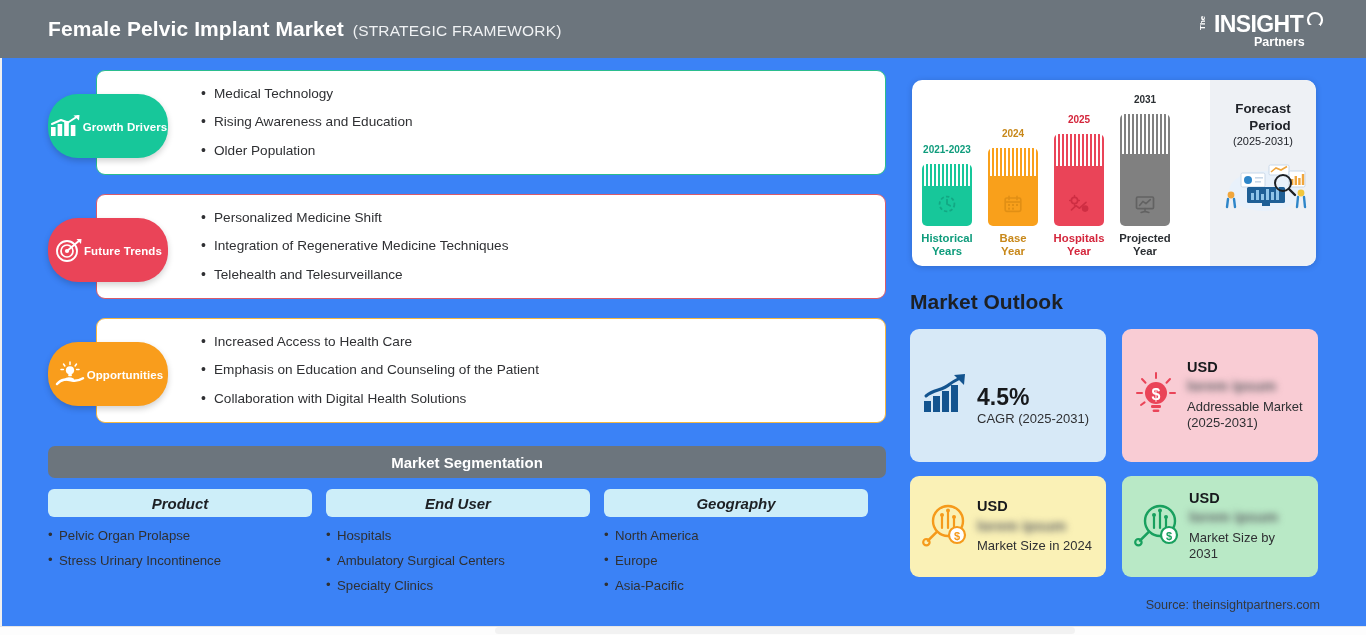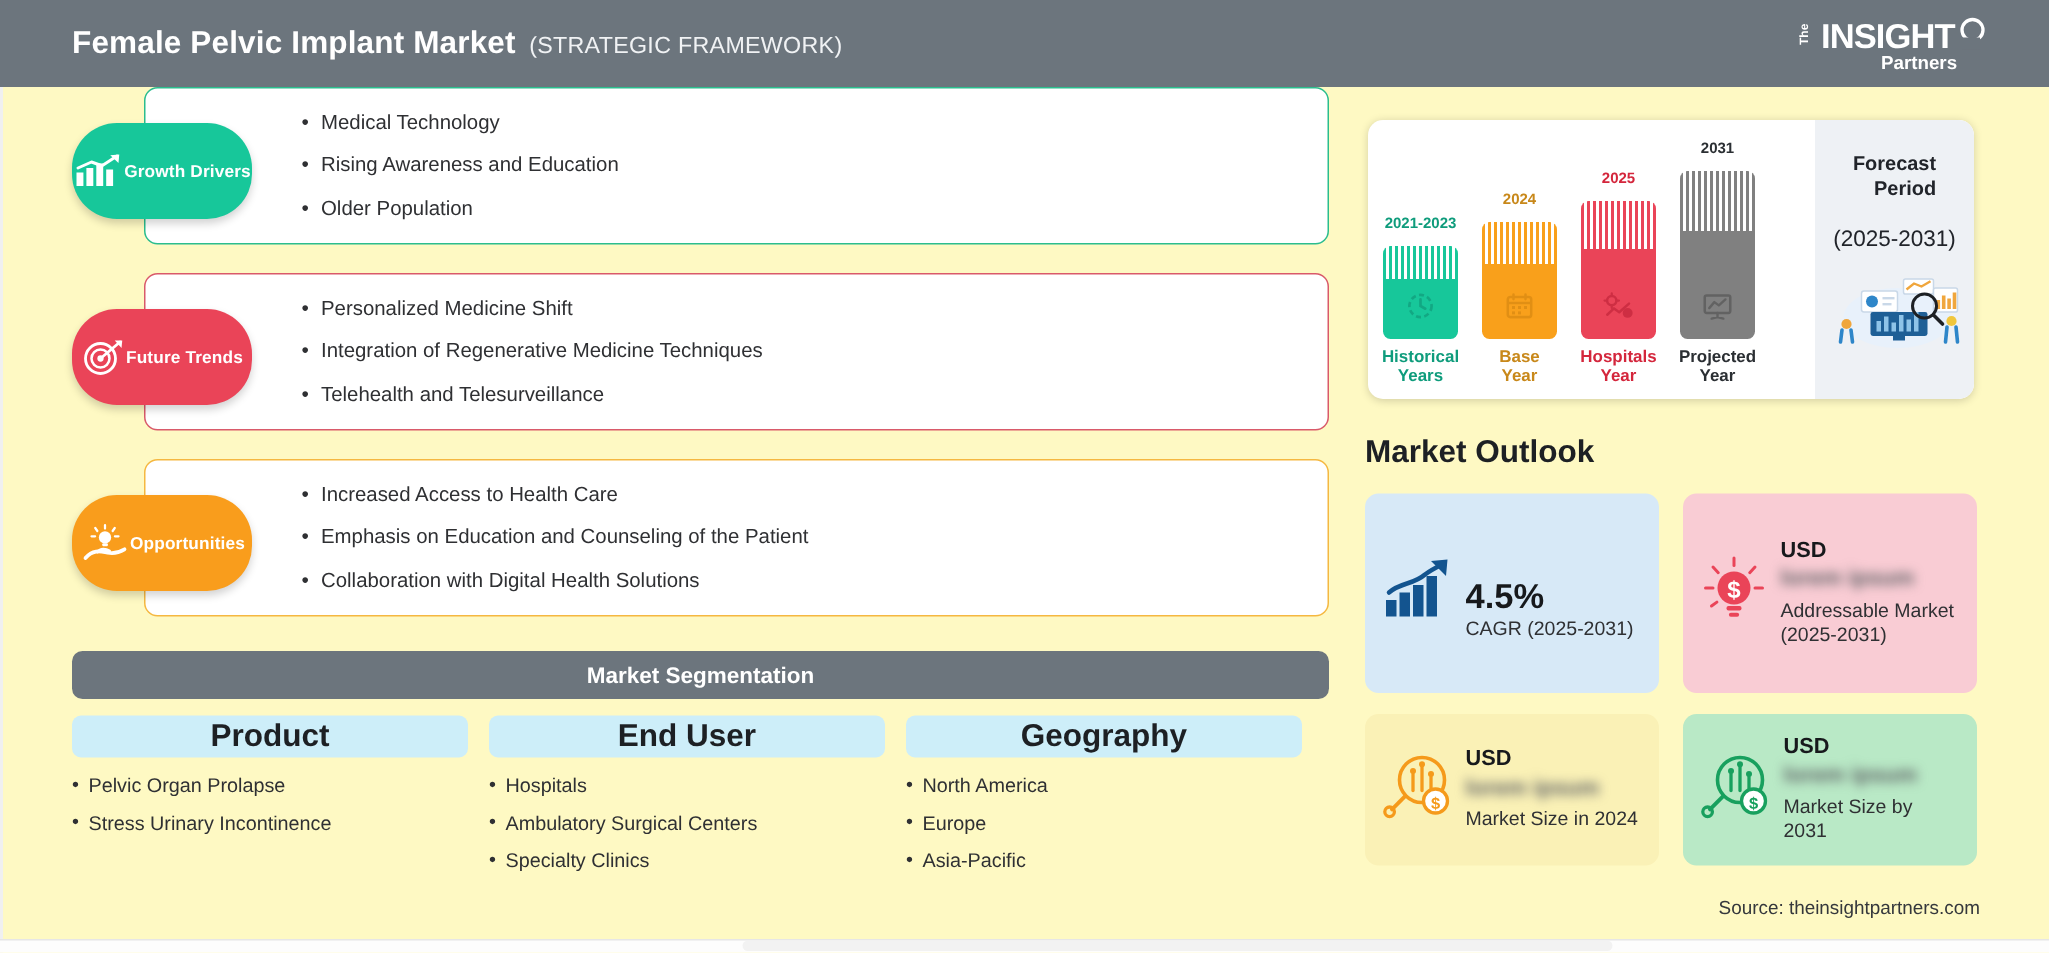--- a/index.html
+++ b/index.html
@@ -2,35 +2,35 @@
 <html><head>
 <meta charset="utf-8">
 <style>
   * { box-sizing: border-box; margin: 0; padding: 0; }
   html, body {
     width: 1366px; height: 635px;
     background: #ffffff;
     font-family: "Liberation Sans", sans-serif;
     overflow: hidden;
   }
-  .page { position: relative; width: 1366px; height: 635px; background:#fef9c3; }
+  .page { position: relative; width: 1366px; height: 635px; background:#3b82f6; }
 
   
   .header {
     position: absolute; left: 0; top: 0; width: 1366px; height: 58px;
     background: #6c757d;
     display: flex; align-items: center;
   }
   .header-title-wrap { display: flex; align-items: baseline; margin-left: 48px; }
   .header-title { color:#fff; font-size: 21px; font-weight: bold; letter-spacing:.1px; }
   .header-sub { color:#f0f2f4; font-size: 15.5px; margin-left: 9px; letter-spacing:.2px; }
   .logo { position:absolute; right: 40px; top: 8px; width: 130px; height: 42px; }
 
   
-  .left-col { position: absolute; left: 0; top: 46px; width: 905px; height: 577px; }
+  .left-col { position: absolute; left: 0; top: 58px; width: 905px; height: 577px; }
 
   .factor-row { position: absolute; left: 0; }
   .factor-box {
     position: absolute; left: 96px; top: 0; width: 790px;
     border: 1.4px solid #2bbd8e; border-radius: 9px; background:#fff;
     padding: 16px 0 16px 104px;
   }
   .factor-box.red   { border-color:#d95a6a; }
   .factor-box.amber { border-color:#f5b841; }
 
@@ -62,21 +62,21 @@
   .seg-header {
     height: 32px; background:#6c757d; border-radius:7px;
     display:flex; align-items:center; justify-content:center;
     color:#fff; font-size:15px; font-weight:bold;
   }
   .seg-cols { display:flex; gap: 14px; margin-top: 11px; }
   .seg-col { width: 264px; }
   .seg-col-head {
     height: 28px; background:#cdeef9; border-radius:6px;
     display:flex; align-items:center; justify-content:center;
-    color:#1d2024; font-size:21px; font-weight:bold;
+    color:#1d2024; font-size:15px; font-weight:bold;font-style:italic;
   }
   .seg-list { list-style:none; margin-top: 12px; }
   .seg-list li {
     font-size: 13.2px; color:#2f3033; line-height:1.05;
     padding-left: 11px; position:relative; margin-bottom: 11px;
   }
   .seg-list li::before { content:"•"; position:absolute; left:0; top:-1px; }
 
   
   .right-col { position:absolute; left: 908px; top: 58px; width: 458px; height: 577px; }
@@ -101,21 +101,21 @@
     font-size: 11.3px; font-weight:bold; text-align:center; line-height:1.14; white-space:nowrap;
   }
   .tl-icon { position:absolute; left:50%; transform:translateX(-50%); opacity:.55; }
 
   .forecast {
     position:absolute; right:0; top:0; width: 106px; height:186px;
     background:#eef1f5; border-radius: 0 10px 10px 0;
     display:flex; flex-direction:column; align-items:center;
   }
   .forecast-title { margin-top: 20px; font-size: 13.3px; color:#21242a; text-align:right; line-height:1.3; font-weight:bold; }
-  .forecast-range { font-size: 15px; color:#21242a; margin-top: 16px; }
+  .forecast-range { font-size: 11px; color:#21242a; margin-top: 0; }
   .forecast-illus { margin-top: 10px; }
 
   .outlook-title { position:absolute; left: 2px; top: 232px; font-size: 21px; font-weight:bold; color:#1d2024; }
 
   .cards { position:absolute; left: 2px; top: 271px; width: 410px; }
   .card-row { display:flex; gap: 16px; margin-bottom: 14px; }
   .card {
     width: 196px; height: 133px; border-radius: 9px;
     display:flex; align-items:center; padding: 0 12px;
   }

